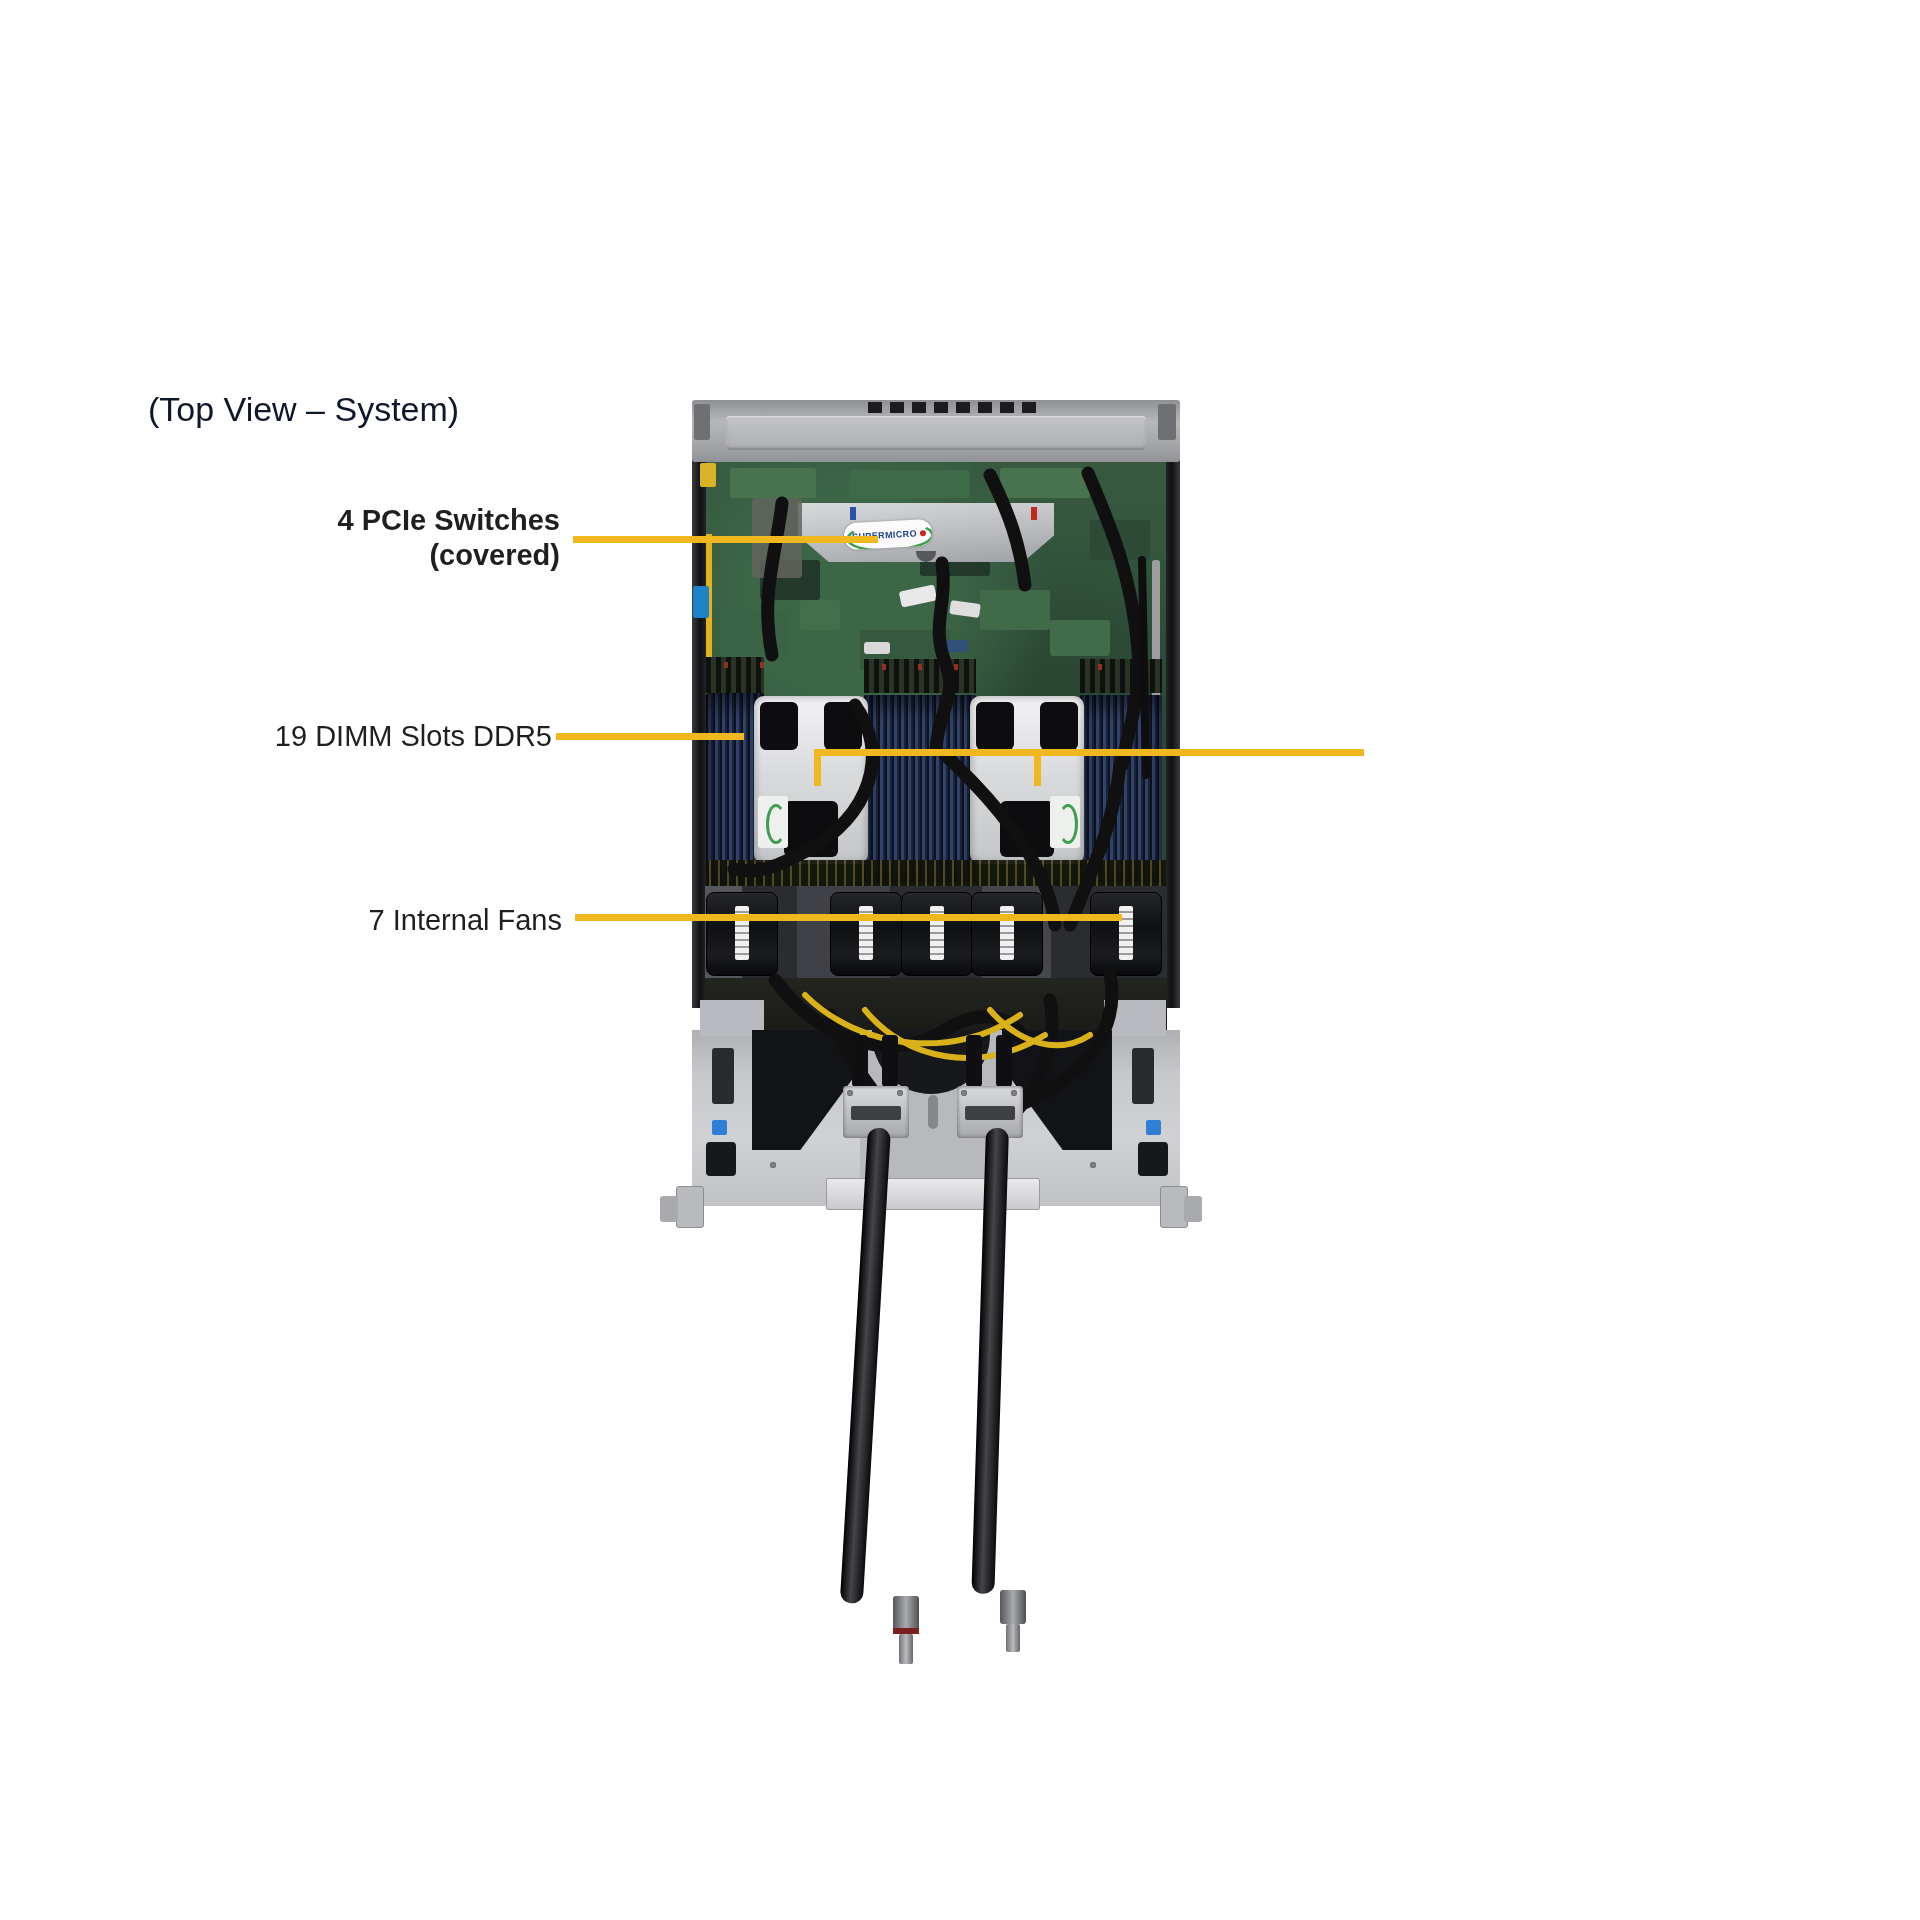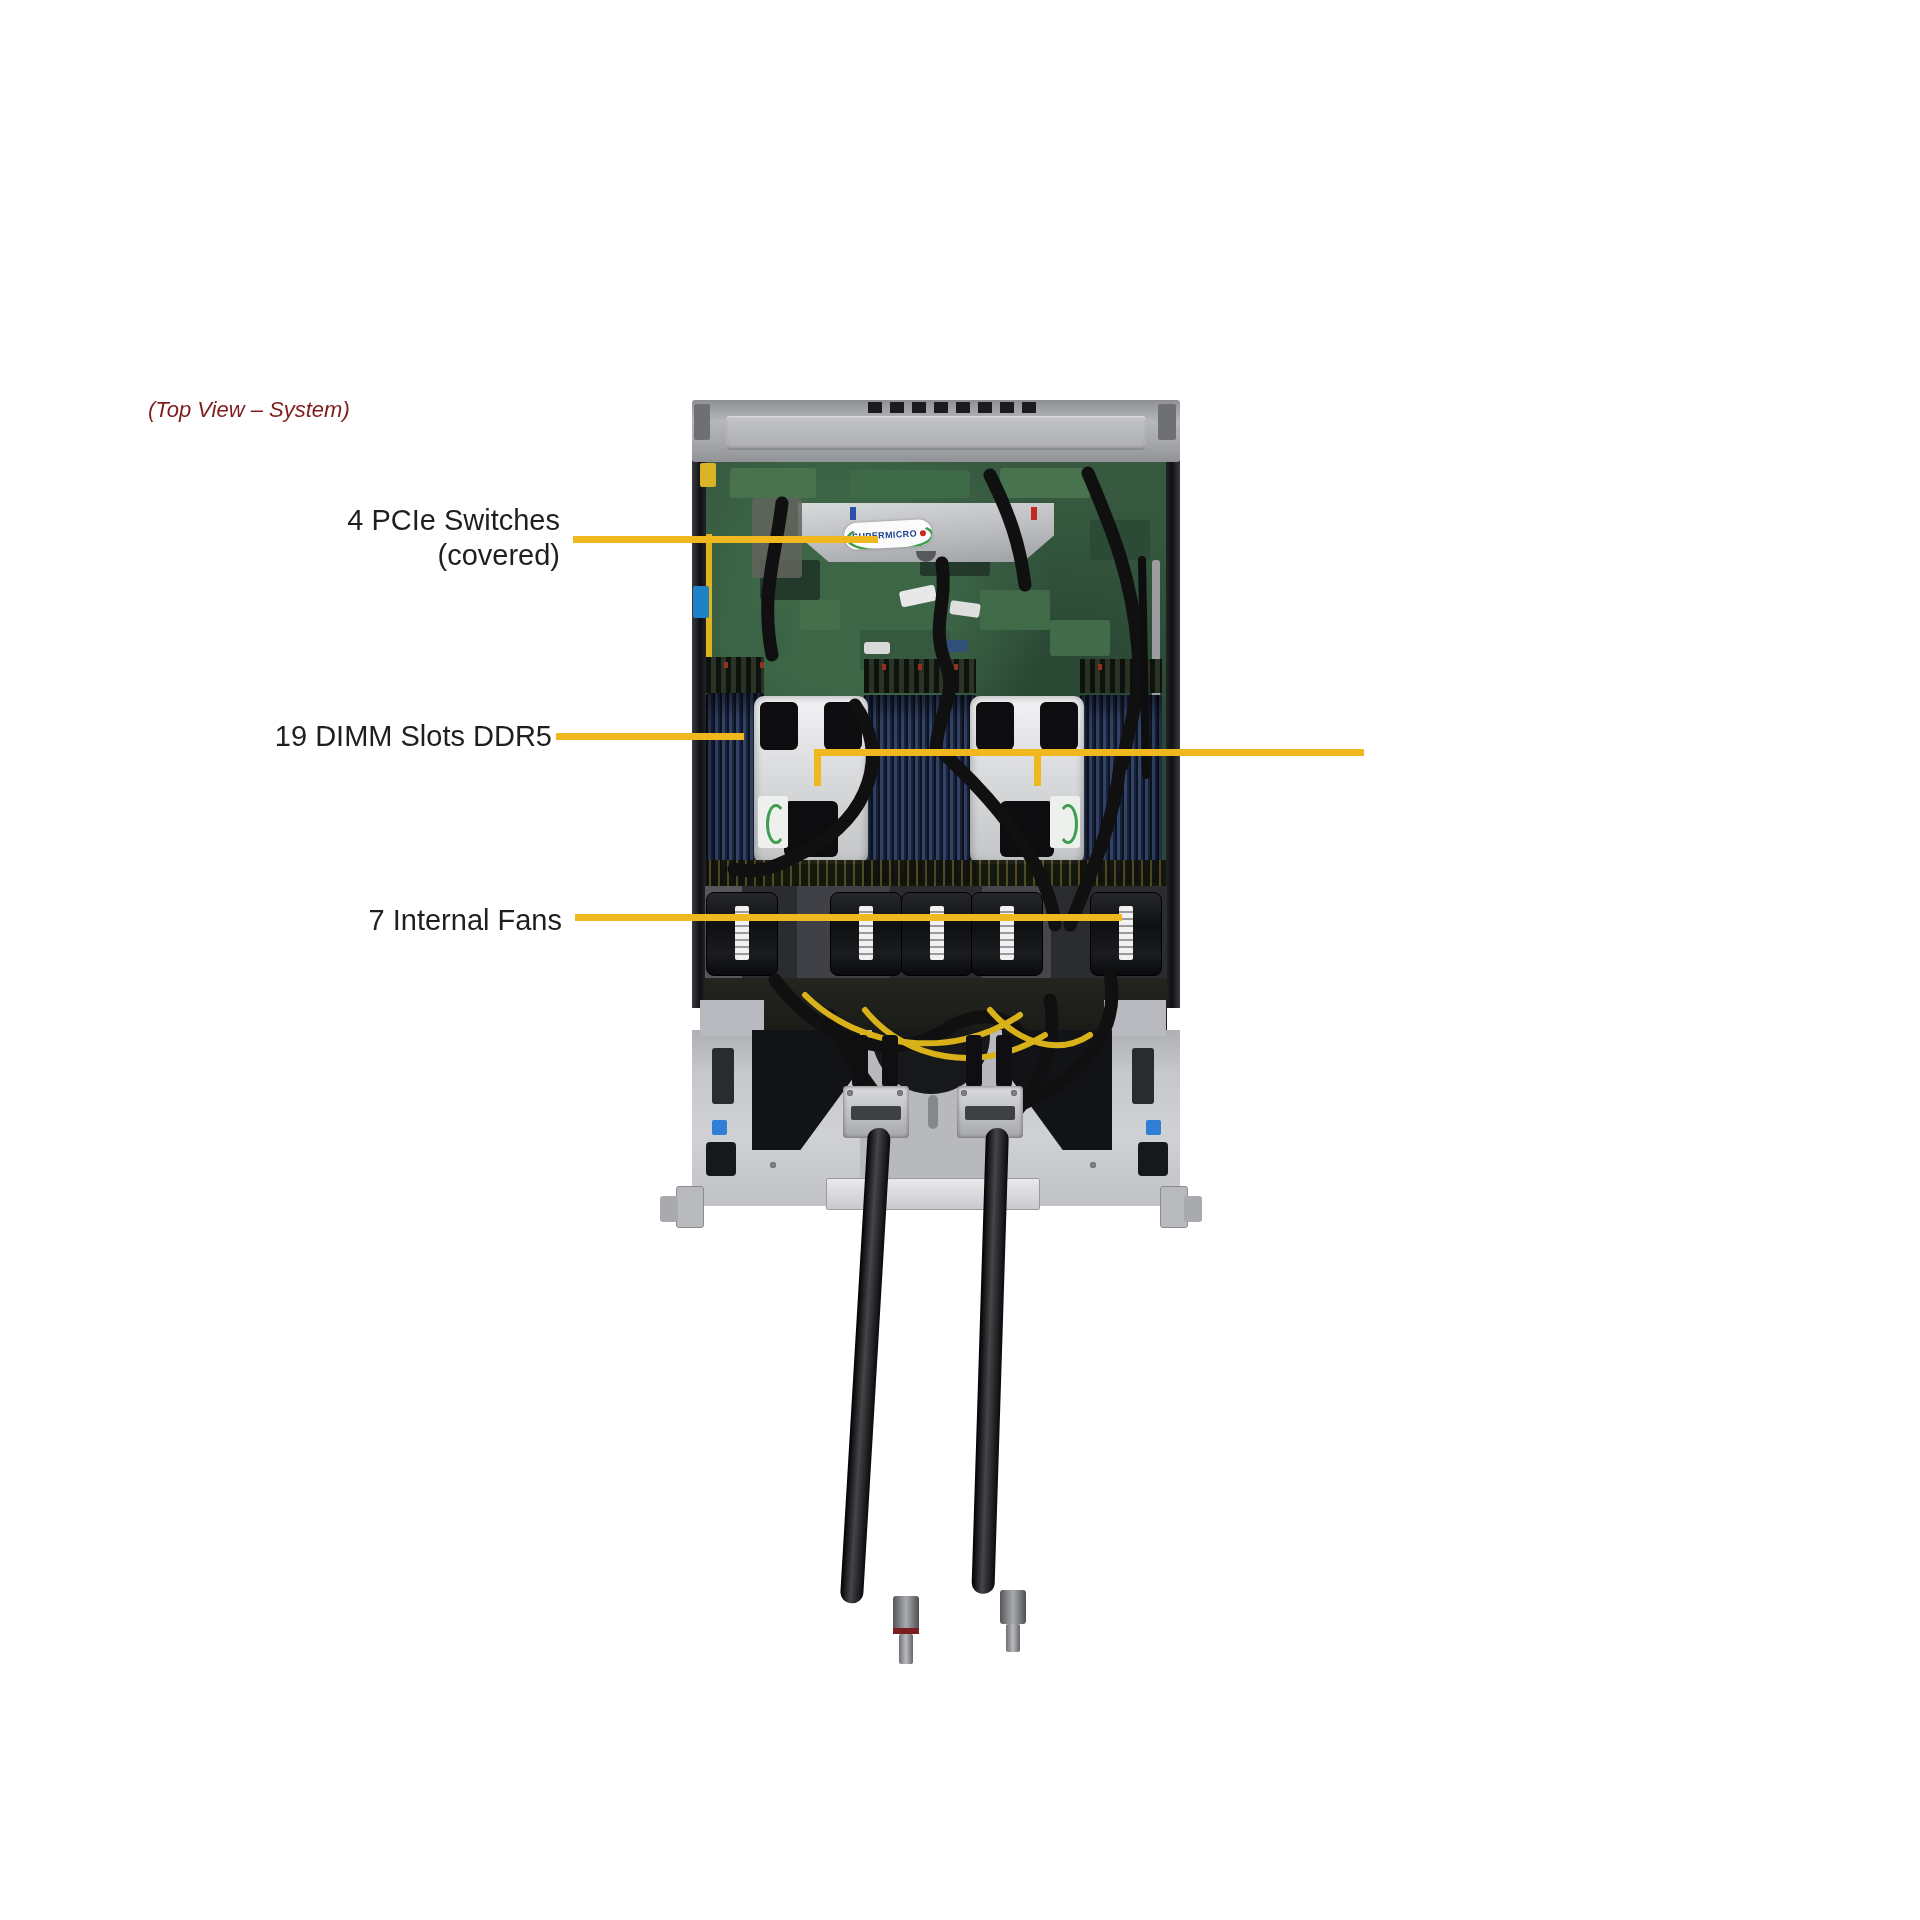--- a/index.html
+++ b/index.html
@@ -31,21 +31,21 @@
   .tube{position:absolute;width:23px;border-radius:11px;
         background:linear-gradient(90deg,#000,#45454a 45%,#0a0a0c);transform-origin:top center;}
   .fit{position:absolute;background:linear-gradient(90deg,#55565a,#a9abaf 50%,#4e4f53);border-radius:3px;}
   .stem{position:absolute;background:linear-gradient(90deg,#6f7175,#b9bbbf 50%,#64666a);border-radius:2px;}
 </style>
 </head>
 <body>
 
 <div id="canvas">
 
-  <div class="lbl" style="left:148px;top:392px;font-style:italic;font-size:22px;color:#7f1d1d;">(Top View – System)</div>
+  <div class="lbl" style="left:148px;top:392px;font-size:34px;color:#0f172a;">(Top View – System)</div>
 
   <div class="abs" style="left:0;top:0;width:1920px;height:1920px;">
 
     <div class="abs" style="left:692px;top:460px;width:14px;height:548px;background:linear-gradient(90deg,#3a3b3e,#101113 60%,#232428);"></div>
     <div class="abs" style="left:1166px;top:460px;width:14px;height:548px;background:linear-gradient(90deg,#232428,#101113 40%,#3a3b3e);"></div>
 
     <div class="abs" style="left:706px;top:462px;width:460px;height:546px;
                 background:radial-gradient(circle at 30% 25%,#3d6647 0 18%,transparent 40%),
                            radial-gradient(circle at 75% 60%,#2a4734 0 25%,transparent 55%),
                            linear-gradient(180deg,#36593f,#2f5039 55%,#263f2f);"></div>
@@ -216,21 +216,21 @@
 
     <div class="tube" style="left:868px;top:1128px;height:476px;transform:rotate(3.4deg);"></div>
     <div class="tube" style="left:986px;top:1128px;height:466px;transform:rotate(1.8deg);"></div>
     <div class="fit" style="left:893px;top:1596px;width:26px;height:34px;"></div>
     <div class="abs" style="left:893px;top:1628px;width:26px;height:6px;background:#7a1f1f;"></div>
     <div class="stem" style="left:899px;top:1634px;width:14px;height:30px;"></div>
     <div class="fit" style="left:1000px;top:1590px;width:26px;height:34px;"></div>
     <div class="stem" style="left:1006px;top:1624px;width:14px;height:28px;"></div>
   </div>
 
-  <div class="lbl" style="right:1360px;top:503px;text-align:right;">
+  <div class="lbl" style="right:1360px;top:503px;text-align:right;font-weight:bold;">
     <span class="ln">4 PCIe Switches</span>
     <span class="ln">(covered)</span>
   </div>
   <div class="callout" style="left:573px;top:536px;width:305px;height:7px;"></div>
 
   <div class="lbl" style="right:1368px;top:719px;text-align:right;">19 DIMM Slots DDR5</div>
   <div class="callout" style="left:556px;top:733px;width:188px;height:7px;"></div>
 
   <div class="callout" style="left:814px;top:749px;width:550px;height:7px;"></div>
   <div class="callout" style="left:814px;top:749px;width:7px;height:37px;"></div>

